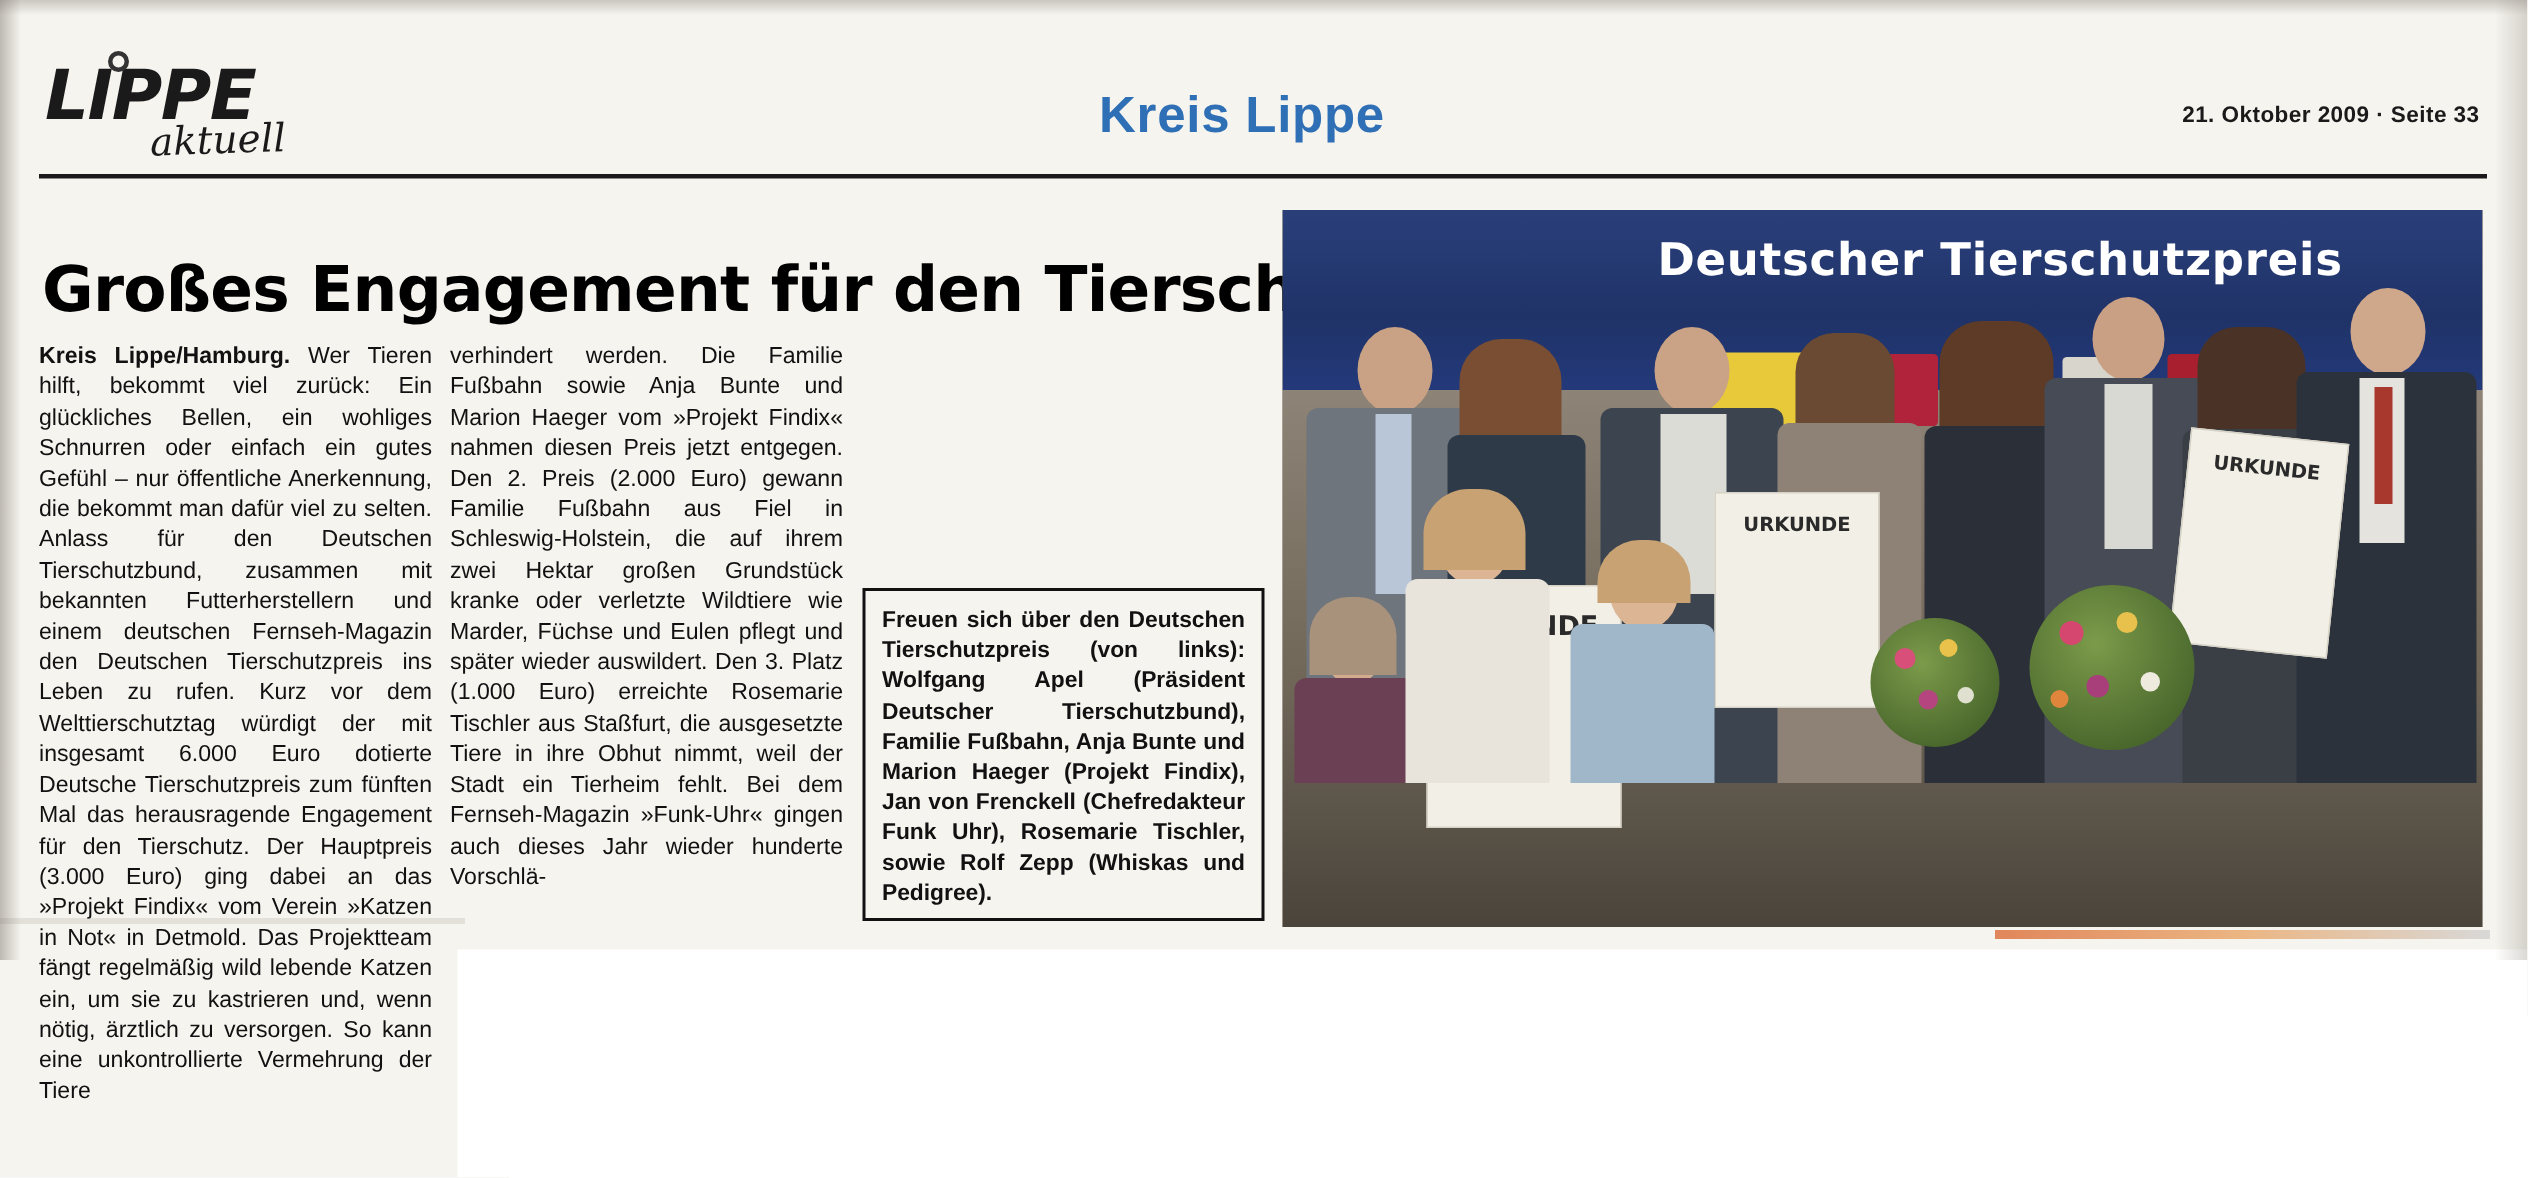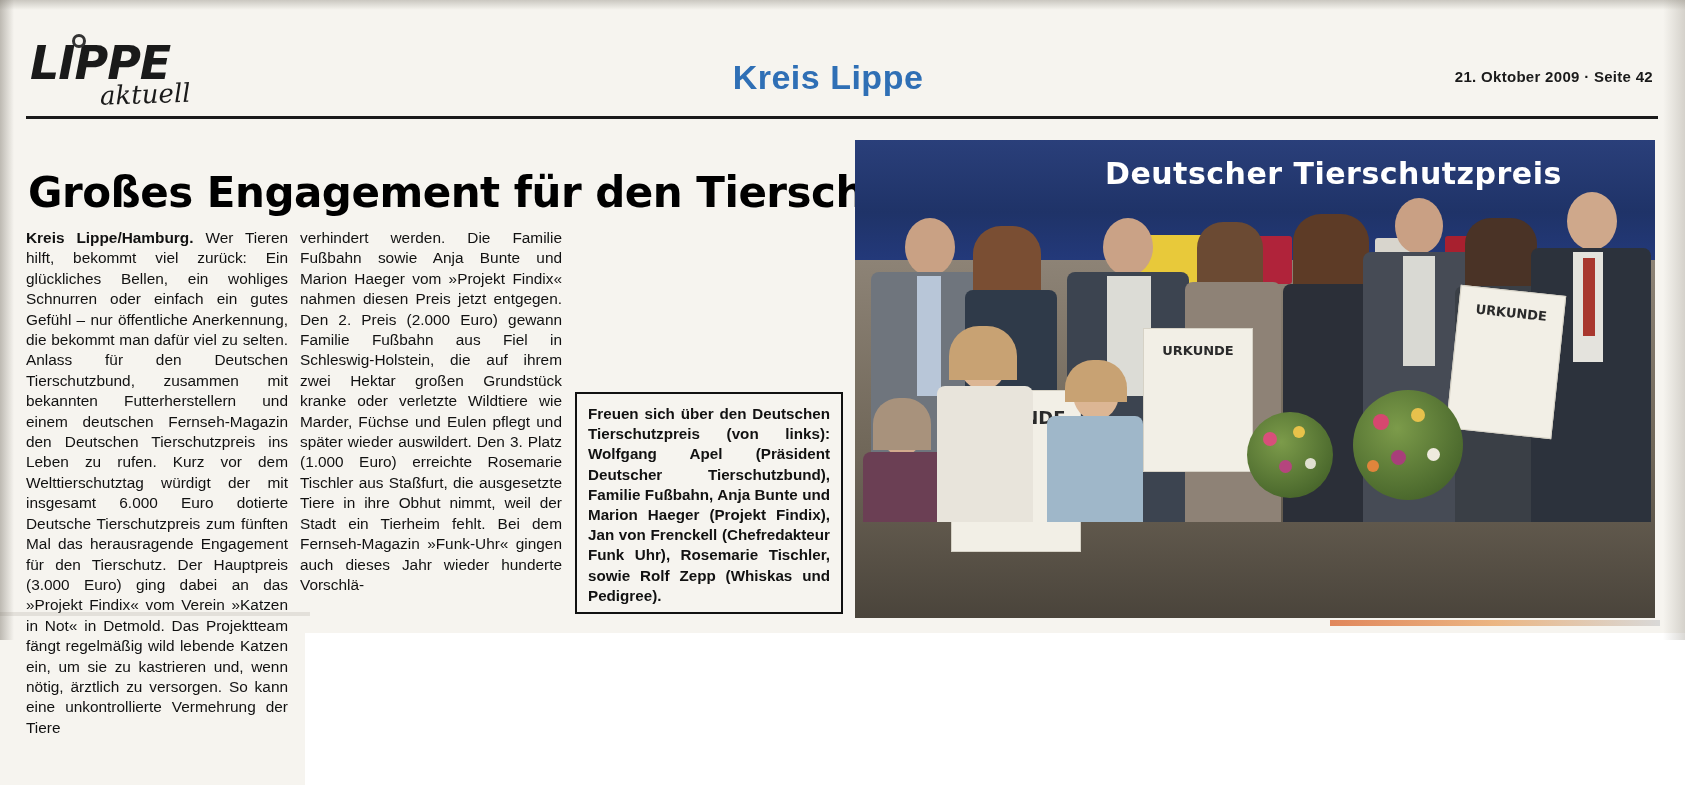--- a/index.html
+++ b/index.html
@@ -273,21 +273,21 @@
   <div class="paper-lower"></div>
   <div class="paper-lower2"></div>
 
   <div class="masthead">
     <div class="dot"></div>
     <div class="lippe">LIPPE</div>
     <div class="aktuell">aktuell</div>
   </div>
 
   <div class="section-title">Kreis Lippe</div>
-  <div class="issue-date">21. Oktober 2009 · Seite 42</div>
+  <div class="issue-date">21. Oktober 2009 · Seite 33</div>
 
   <div class="rule-top"></div>
 
   <div class="headline">Großes Engagement für den Tierschutz</div>
 
   <div class="col" id="col1">
     <p><span class="lead">Kreis Lippe/Hamburg.</span><span> Wer Tieren hilft, bekommt viel zurück: Ein glückliches Bellen, ein wohliges Schnurren oder einfach ein gutes Gefühl – nur öffentliche Anerkennung, die bekommt man dafür viel zu selten. Anlass für den Deutschen Tierschutzbund, zusammen mit bekannten Futterherstellern und einem deutschen Fernseh-Magazin den Deutschen Tierschutzpreis ins Leben zu rufen. Kurz vor dem Welttierschutztag würdigt der mit insgesamt 6.000 Euro dotierte Deutsche Tierschutzpreis zum fünften Mal das herausragende Engagement für den Tierschutz.
 Der Hauptpreis (3.000 Euro) ging dabei an das »Projekt Findix« vom Verein »Katzen in Not« in Detmold. Das Projektteam fängt regelmäßig wild lebende Katzen ein, um sie zu kastrieren und, wenn nötig, ärztlich zu versorgen. So kann eine unkontrollierte Vermehrung der Tiere</span></p>
   </div>
   <div class="col" id="col2">

